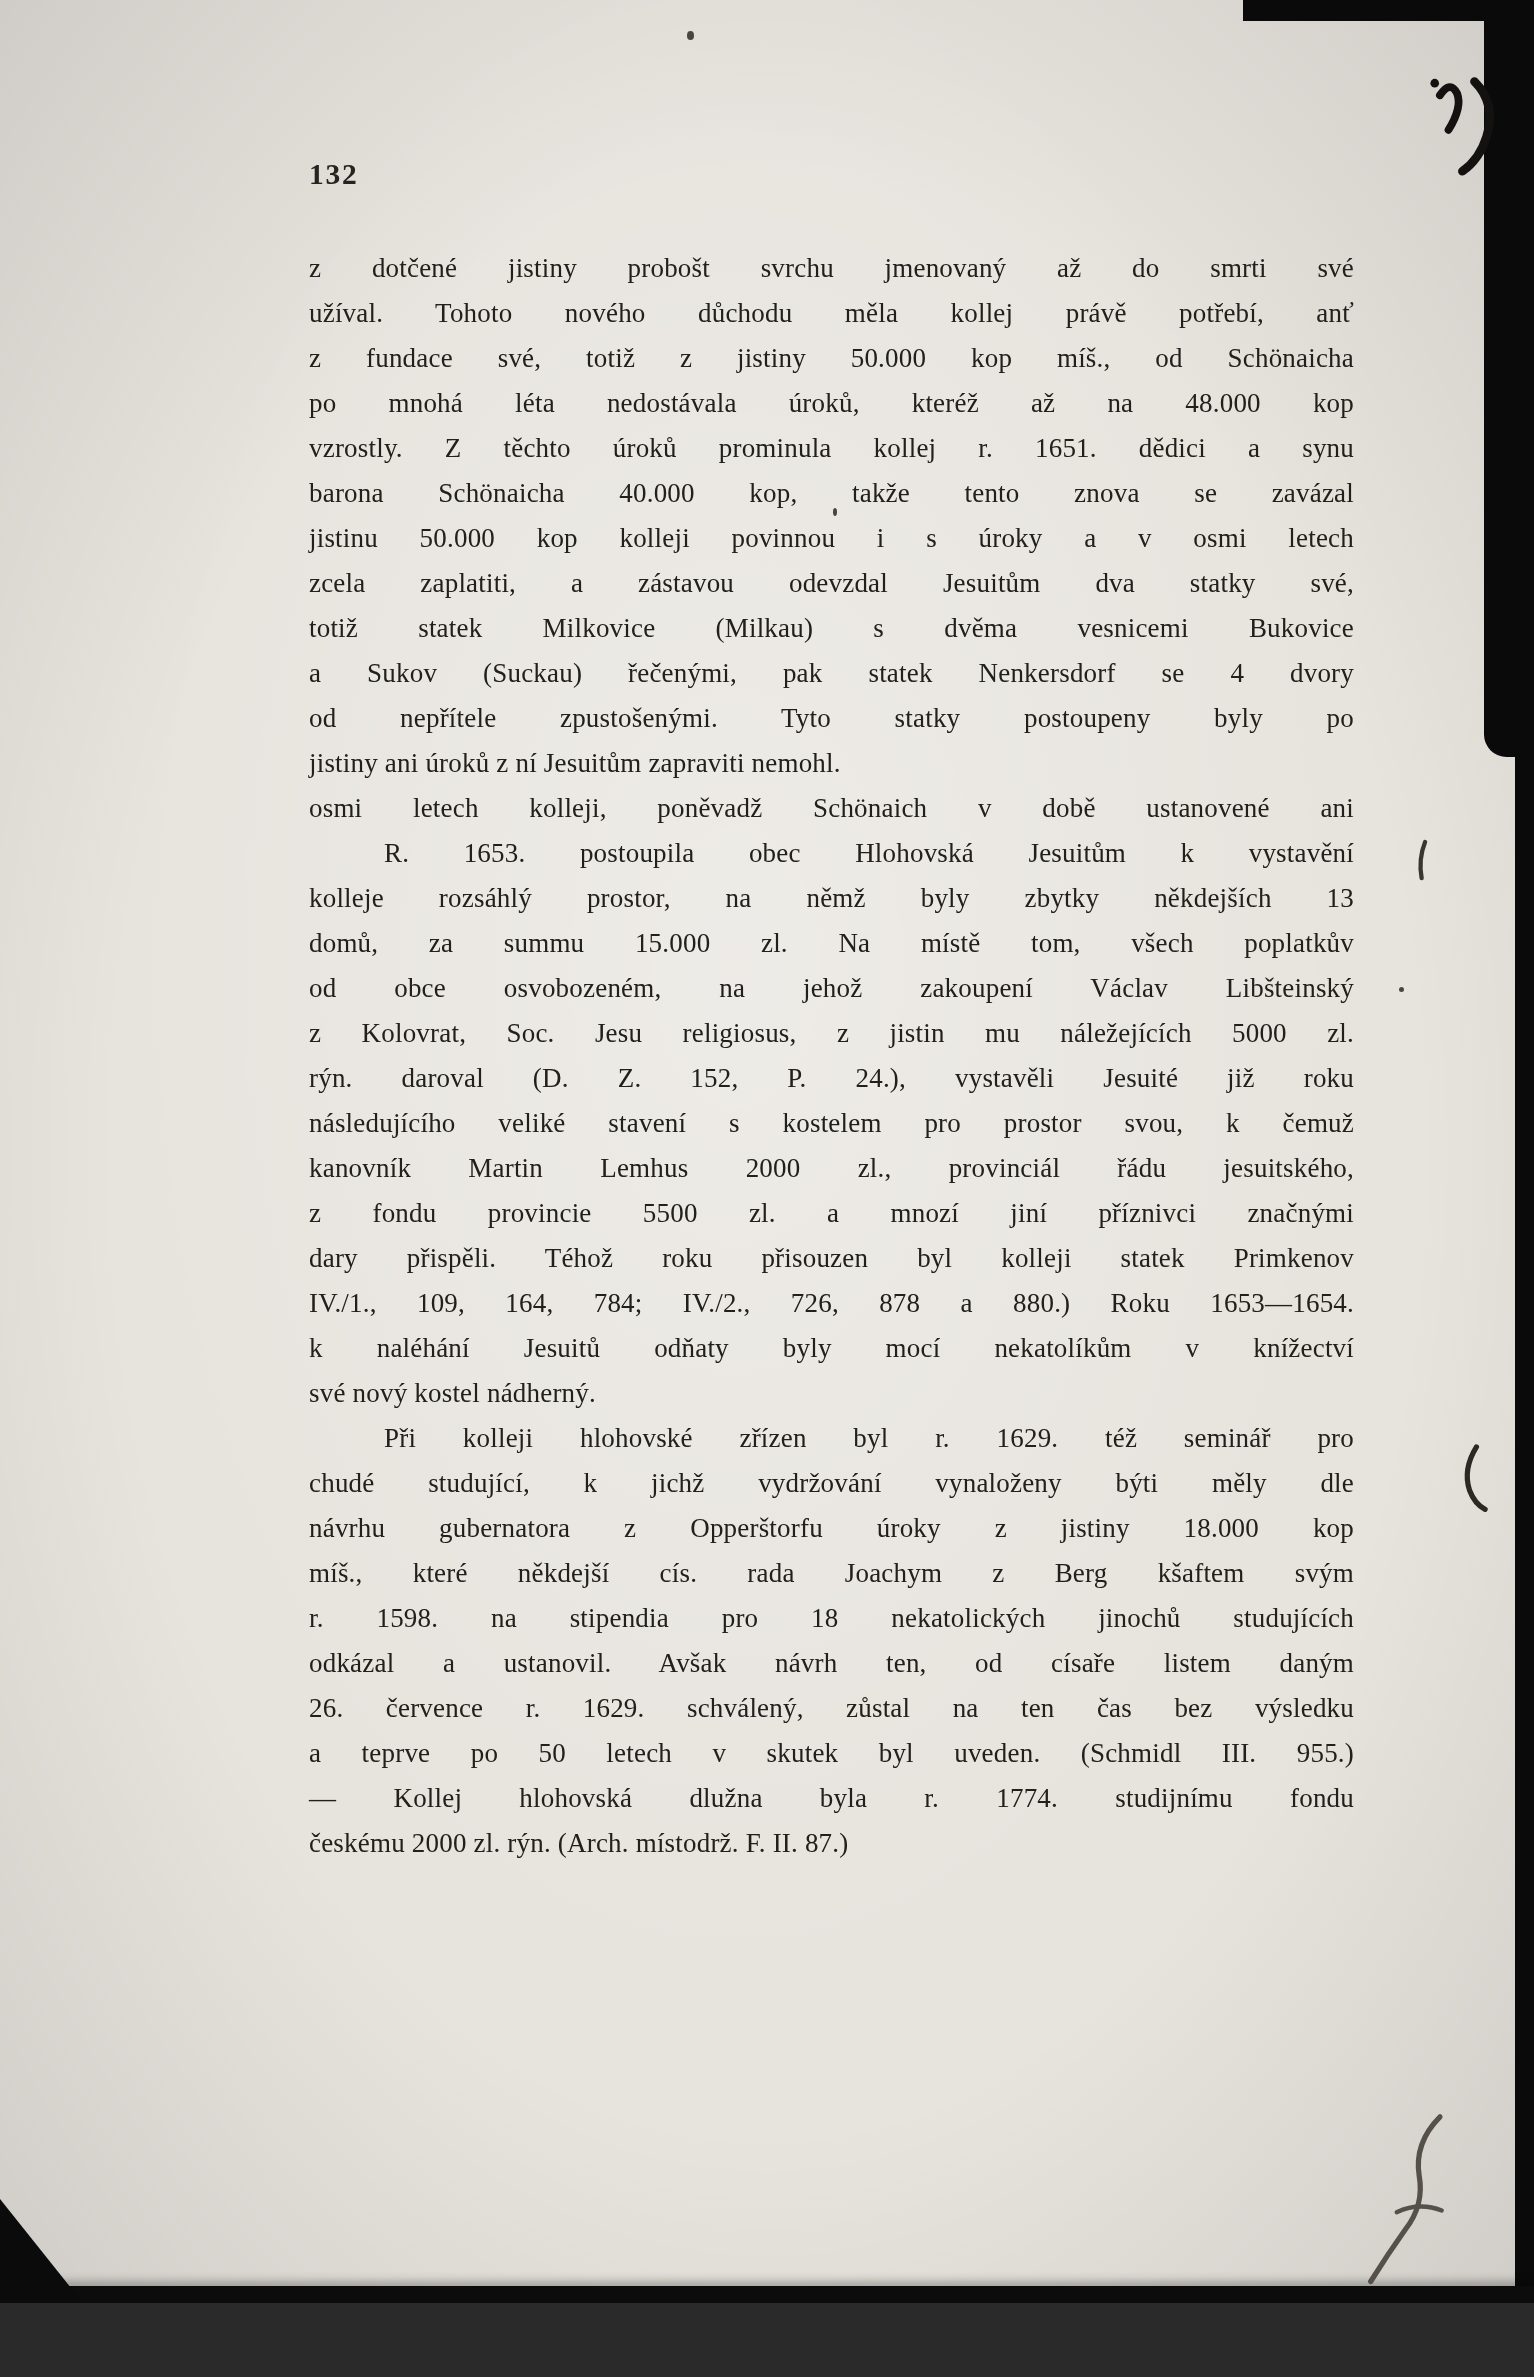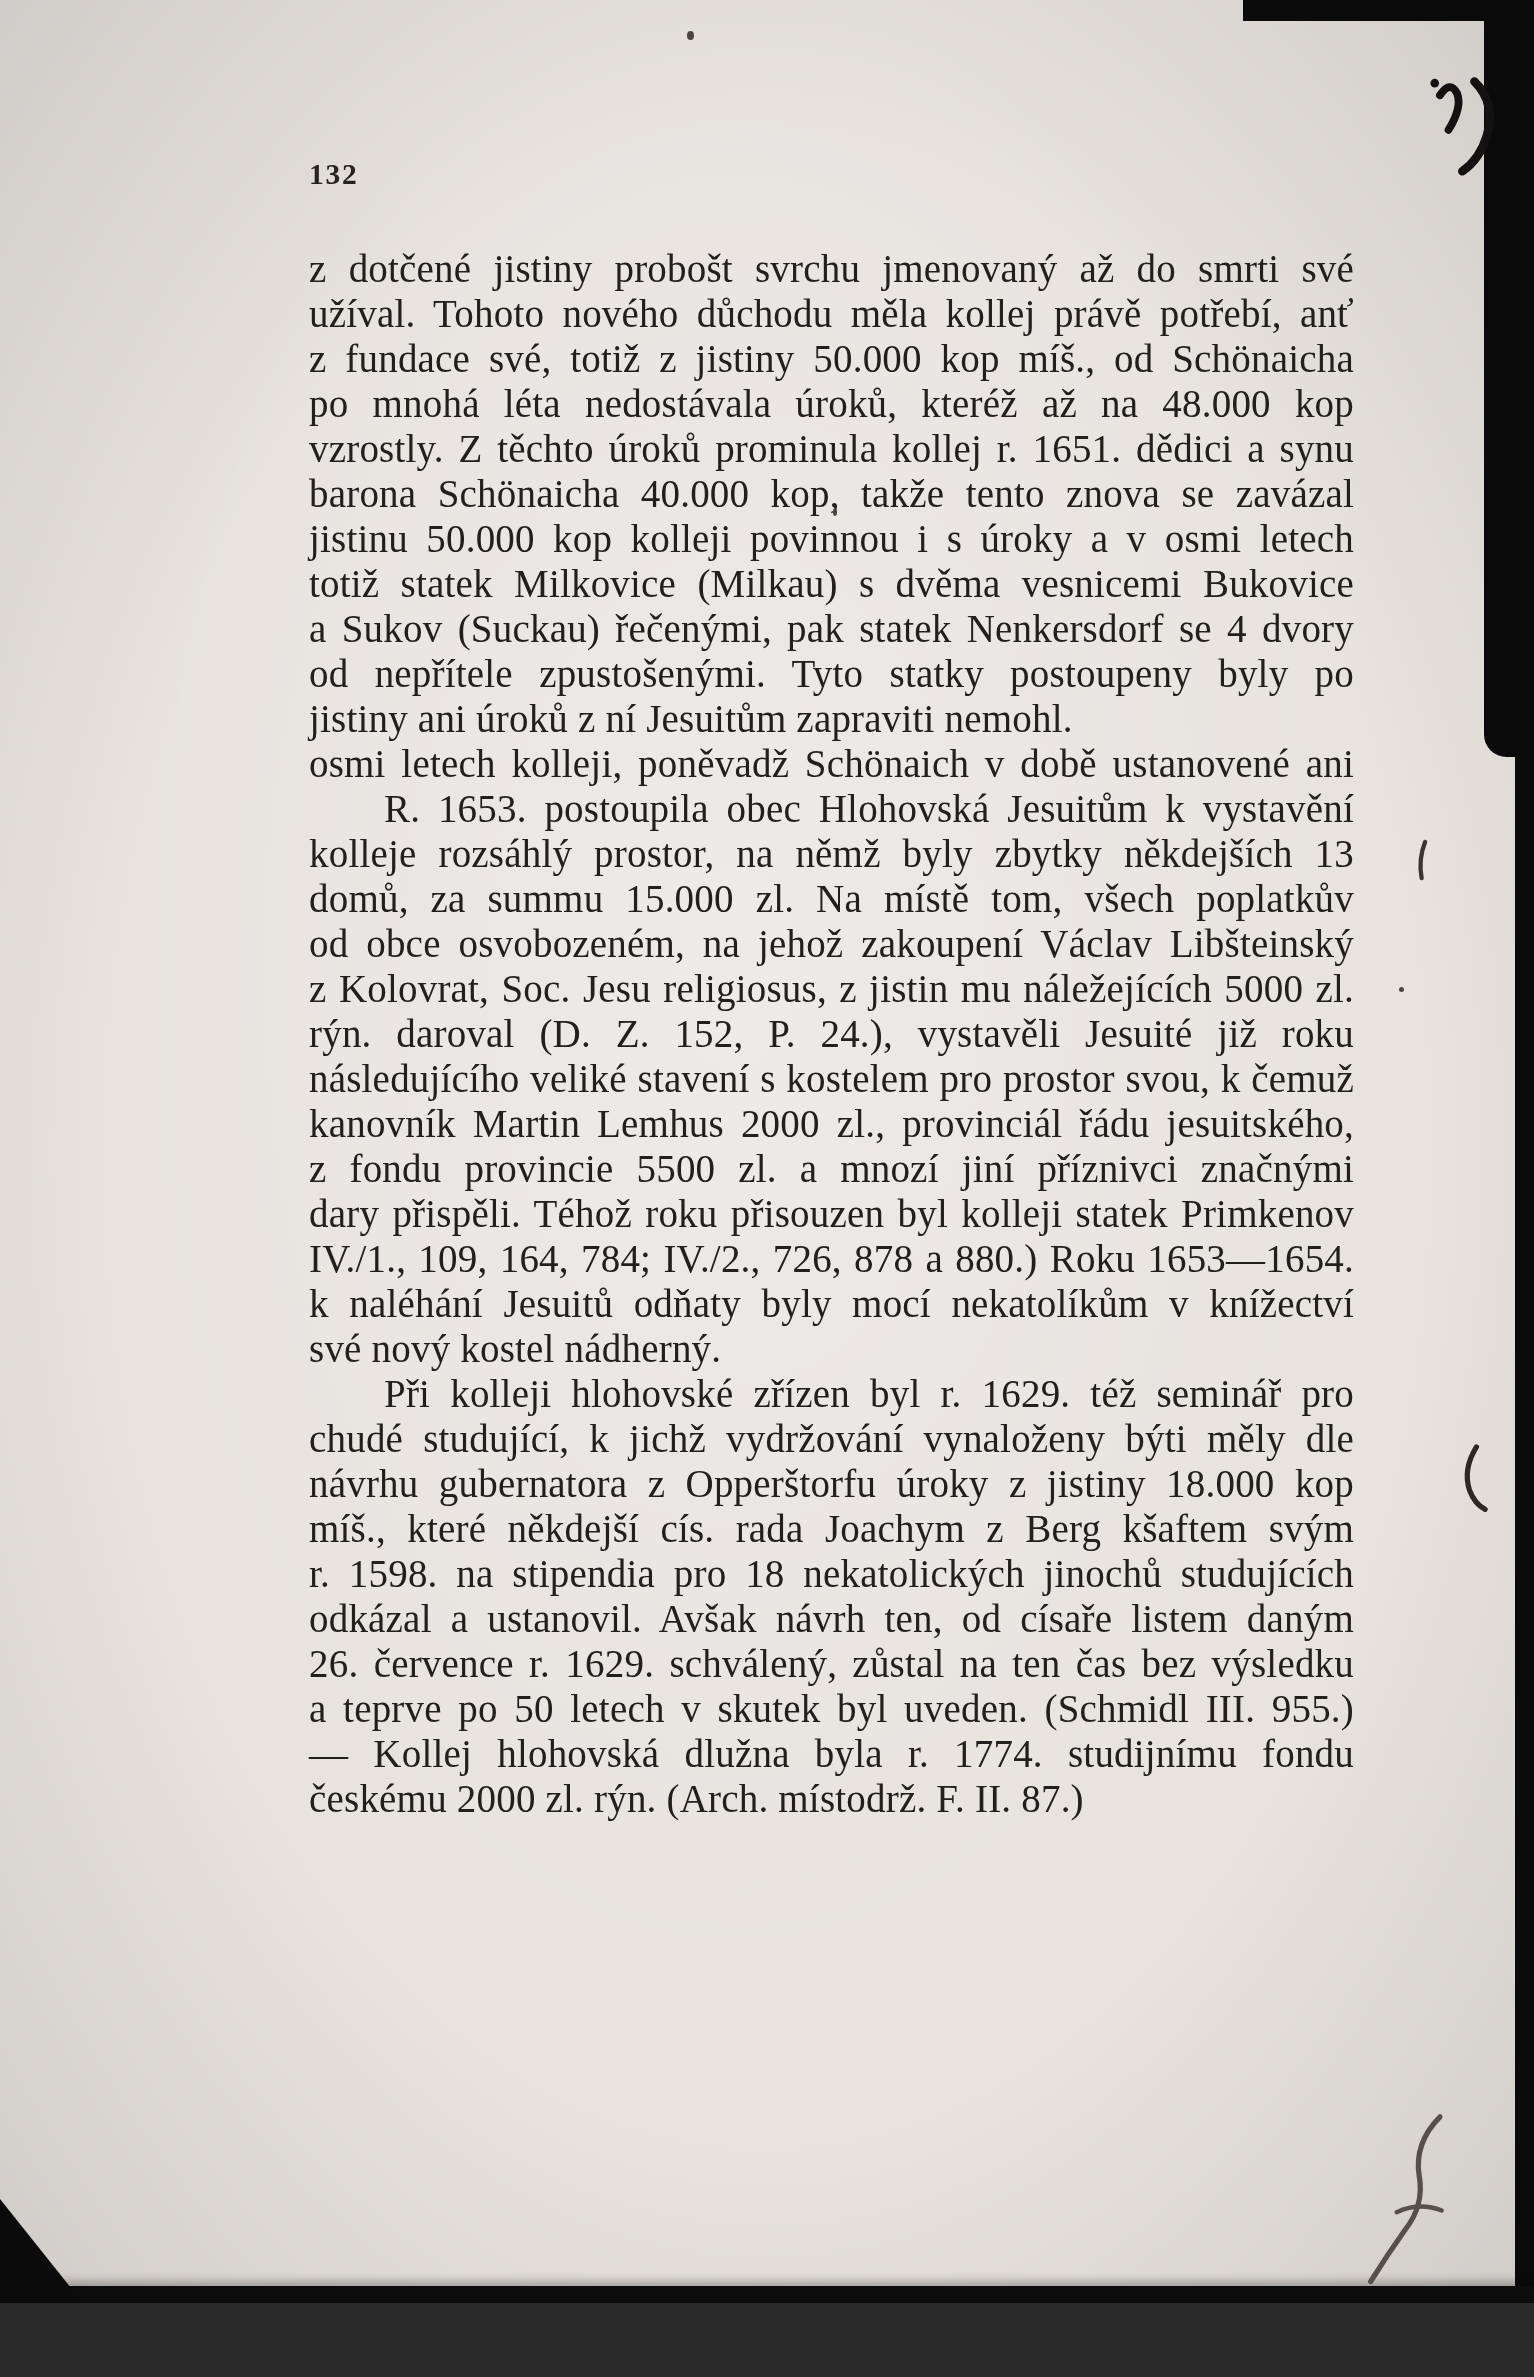--- a/index.html
+++ b/index.html
@@ -26,21 +26,21 @@
     font-size: 29.5px;
     font-weight: 700;
     letter-spacing: 1.7px;
     color: #262320;
   }
   .text-block {
     position: absolute;
     left: 309px;
     top: 246px;
     width: 1045px;
-    font-size: 39px;
+    font-size: 27px;
     line-height: 45px;
     color: #22201c;
     letter-spacing: 0.2px;
   }
   .text-block .line {
     text-align: justify;
     text-align-last: justify;
     white-space: nowrap; 
   }
   .text-block .line { white-space: normal; }
@@ -96,20 +96,21 @@
   <div class="page-number">132</div>
 
   <div class="text-block">
       <div class="line">z dotčené jistiny probošt svrchu jmenovaný až do smrti své</div>
       <div class="line">užíval. Tohoto nového důchodu měla kollej právě potřebí, anť</div>
       <div class="line">z fundace své, totiž z jistiny 50.000 kop míš., od Schönaicha</div>
       <div class="line">po mnohá léta nedostávala úroků, kteréž až na 48.000 kop</div>
       <div class="line">vzrostly. Z těchto úroků prominula kollej r. 1651. dědici a synu</div>
       <div class="line">barona Schönaicha 40.000 kop, takže tento znova se zavázal</div>
       <div class="line">jistinu 50.000 kop kolleji povinnou i s úroky a v osmi letech</div>
+      <div class="line">zcela zaplatiti, a zástavou odevzdal Jesuitům dva statky své,</div>
       <div class="line">totiž statek Milkovice (Milkau) s dvěma vesnicemi Bukovice</div>
       <div class="line">a Sukov (Suckau) řečenými, pak statek Nenkersdorf se 4 dvory</div>
       <div class="line">od nepřítele zpustošenými. Tyto statky postoupeny byly po</div>
       <div class="line last">jistiny ani úroků z ní Jesuitům zapraviti nemohl.</div>
       <div class="line">osmi letech kolleji, poněvadž Schönaich v době ustanovené ani</div>
       <div class="line indent">R. 1653. postoupila obec Hlohovská Jesuitům k vystavění</div>
       <div class="line">kolleje rozsáhlý prostor, na němž byly zbytky někdejších 13</div>
       <div class="line">domů, za summu 15.000 zl. Na místě tom, všech poplatkův</div>
       <div class="line">od obce osvobozeném, na jehož zakoupení Václav Libšteinský</div>
       <div class="line">z Kolovrat, Soc. Jesu religiosus, z jistin mu náležejících 5000 zl.</div>

